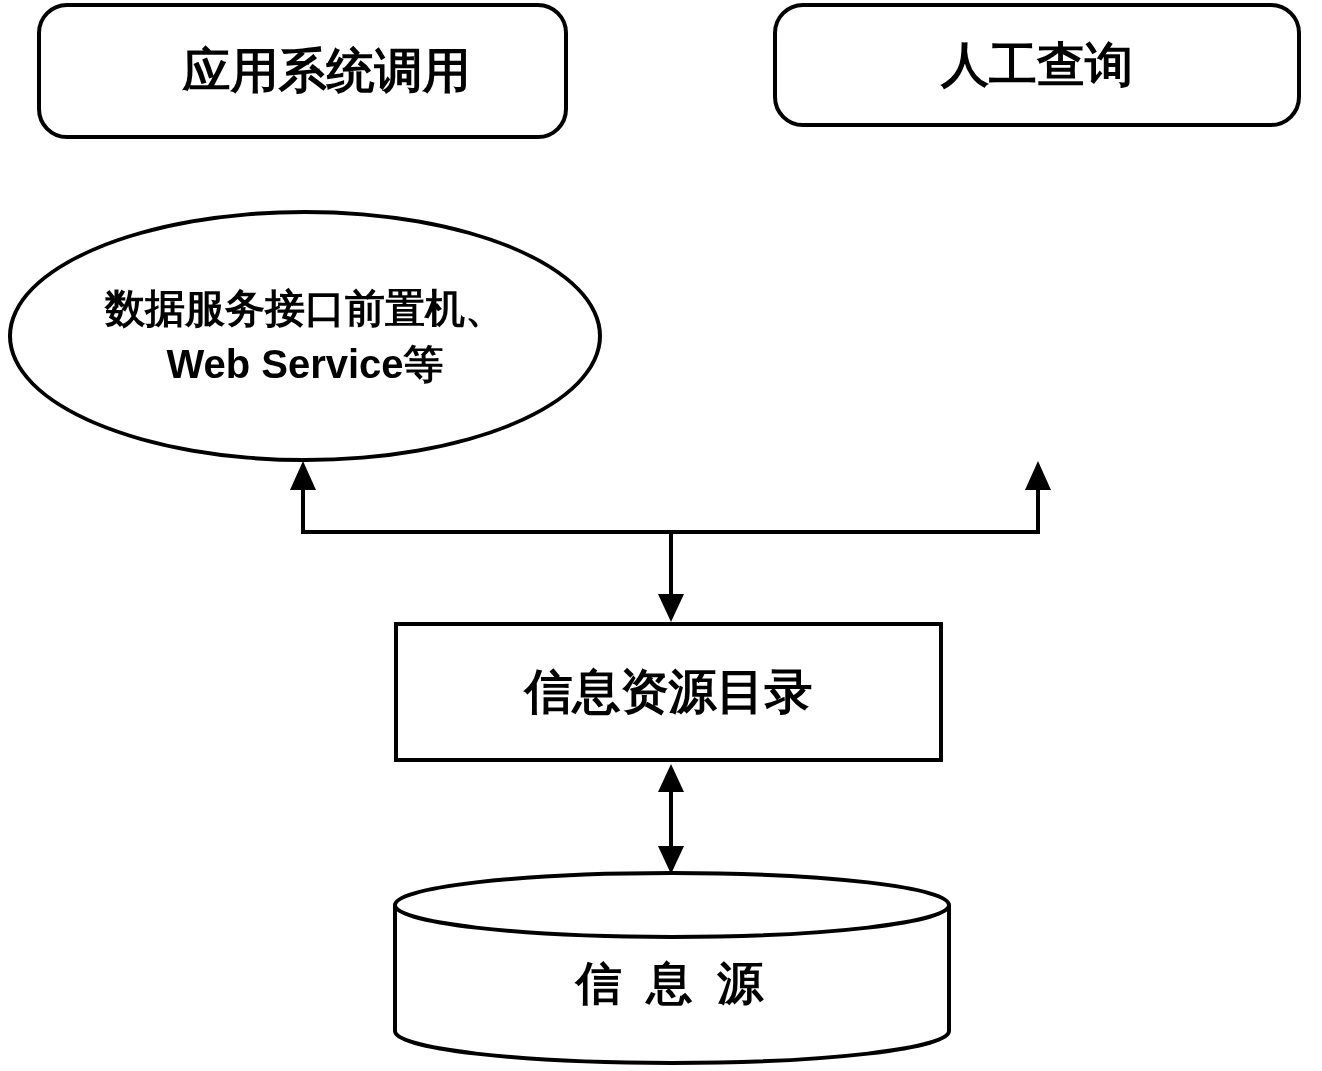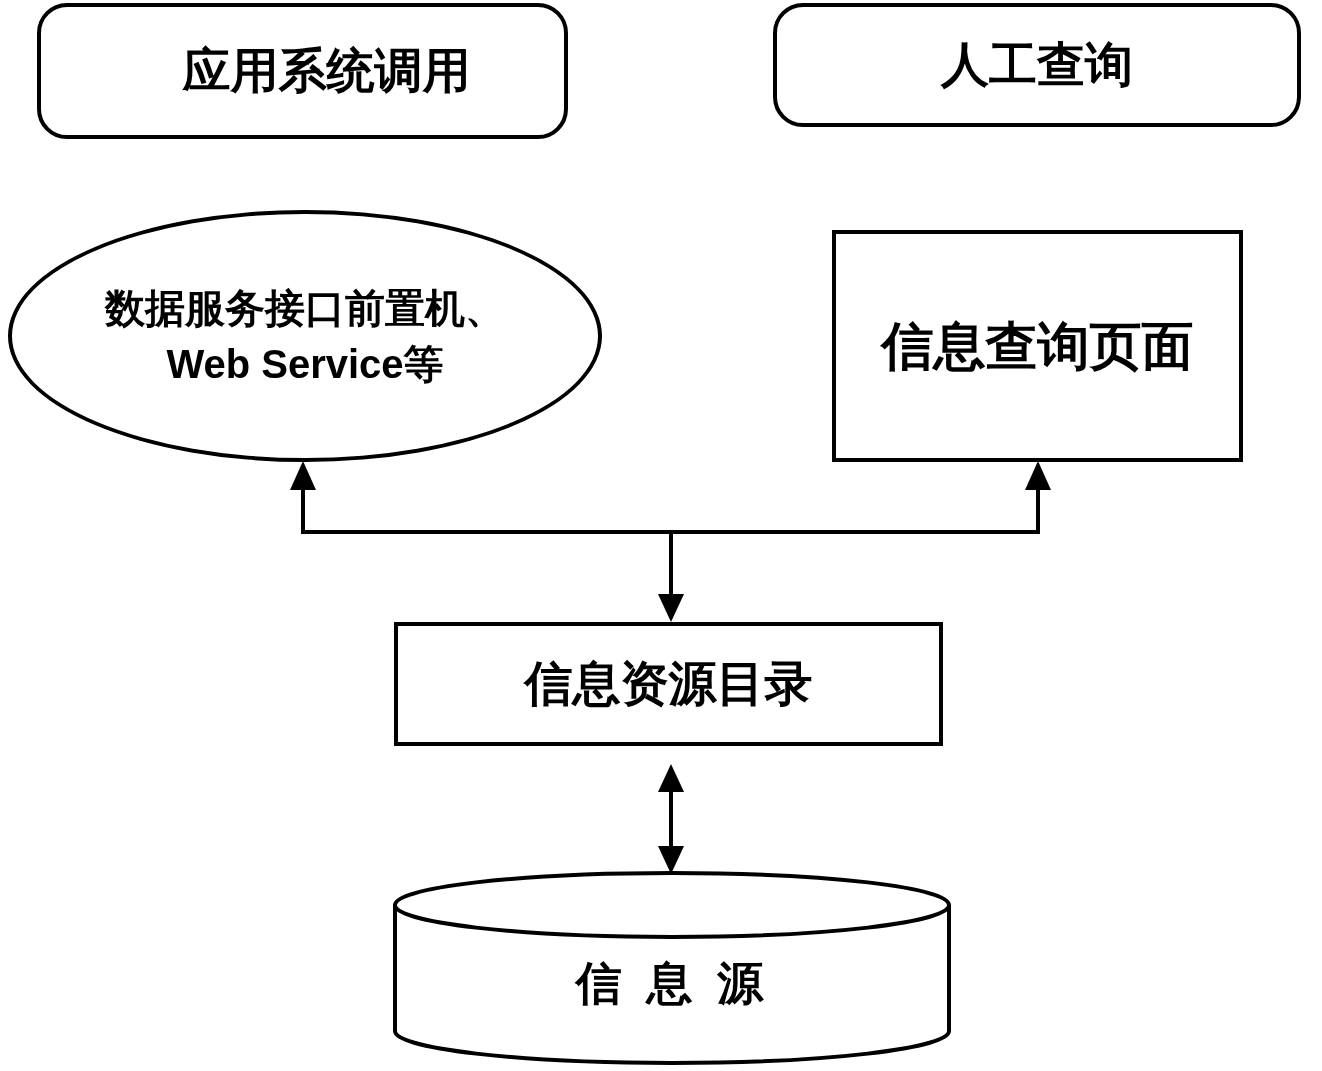--- a/index.html
+++ b/index.html
@@ -51,21 +51,21 @@
   .node-ellipse .line {
     display: block;
   }
   .node-info-query-page {
     left: 832px; top: 230px;
     width: 411px; height: 232px;
     font-size: 52px;
   }
   .node-resource-catalog {
     left: 394px; top: 622px;
-    width: 549px; height: 124px;
+    width: 549px; height: 140px;
     font-size: 48px;
   }
   .cylinder-label {
     position: absolute;
     left: 393px; top: 926px;
     width: 559px; height: 115px;
     display: flex;
     align-items: center;
     justify-content: center;
     font-size: 46px;
@@ -138,23 +138,20 @@
     <span>人工查询</span>
   </div>
 
   <div class="node node-ellipse">
     <span>
       <span class="line">数据服务接口前置机、</span>
       <span class="line">Web Service等</span>
     </span>
   </div>
 
-  <div class="node node-info-query-page">
-    <span>信息查询页面</span>
-  </div>
 
   <div class="node node-resource-catalog">
     <span>信息资源目录</span>
   </div>
 
   <div class="cylinder-label">信 息 源</div>
 
 </div>
 
 </body></html>

